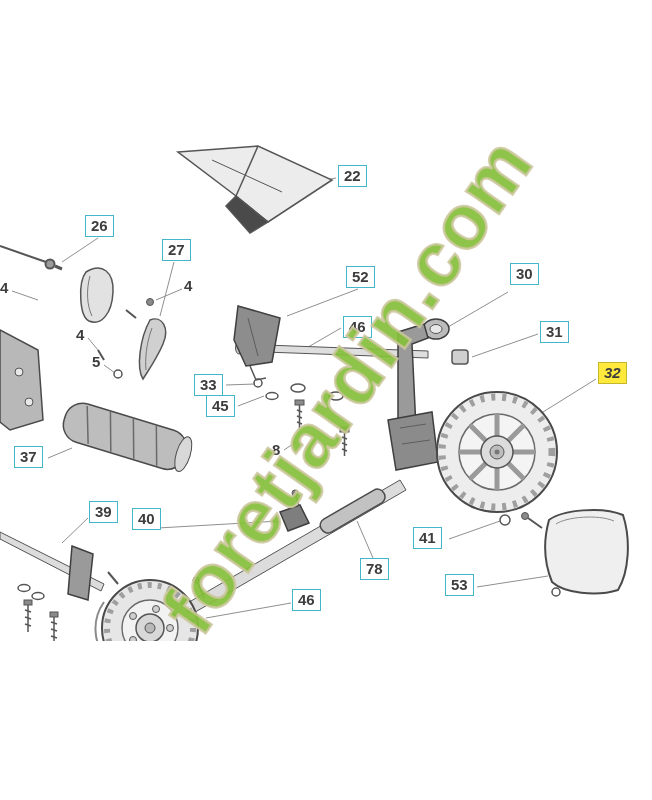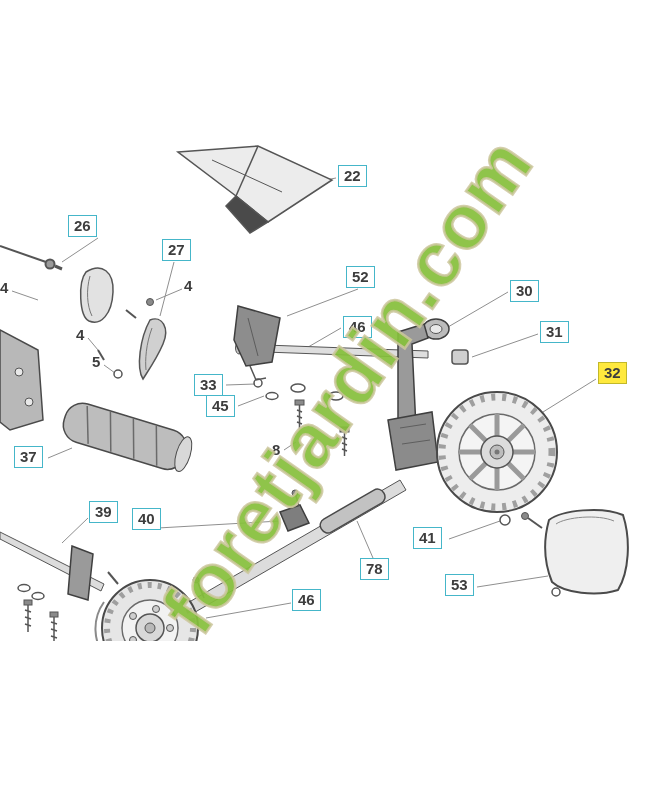--- a/index.html
+++ b/index.html
@@ -9,21 +9,21 @@
     background:#ffffff; overflow:hidden;
   }
   .stage svg { position:absolute; left:0; top:0; z-index:1; }
   .callout {
     position:absolute; z-index:3;
     border:1px solid #45b6c9; background:#ffffff;
     padding:0 5px; min-width:24px; height:22px;
     line-height:20px; text-align:center;
     font-size:15px; font-weight:bold; color:#3d3d3d;
   }
-  .callout.highlight { background:#ffe93d; border-color:#c2b82a; }
+  .callout.highlight { background:#ffe93d; border-color:#c2b82a;font-style:italic; }
   .plain {
     position:absolute; z-index:3;
     font-size:15px; font-weight:bold; color:#3d3d3d;
   }
   .watermark {
     position:absolute; left:347px; top:385px; z-index:4;
     transform:translate(-50%,-50%) rotate(-55deg);
     white-space:nowrap; pointer-events:none;
     font-size:76px; font-weight:bold; letter-spacing:2px;
     color:rgba(124,190,46,0.82);
@@ -187,25 +187,25 @@
       <rect x="50" y="612" width="8" height="5"></rect>
       <path d="M54,617 L54,644 M51,622 L57,624 M51,629 L57,631 M51,636 L57,638" fill="none" stroke-width="1.5"></path>
     </g>
 
     <path d="M0,648 L34,660 L42,702 L6,712 L0,706 Z" fill="#909090" stroke="#3f3f3f" stroke-width="1.5"></path>
     <path d="M12,680 L20,676 L28,680 L28,688 L20,692 L12,688 Z" fill="#c6c6c6" stroke="#555"></path>
     <circle cx="58" cy="656" r="5" fill="none" stroke="#555" stroke-width="1.5"></circle>
   </svg>
 
   <div class="callout" style="left:338px;top:165px">22</div>
-  <div class="callout" style="left:68px;top:215px">26</div>
+  <div class="callout" style="left:85px;top:215px">26</div>
   <div class="callout" style="left:162px;top:239px">27</div>
   <div class="callout" style="left:346px;top:266px">52</div>
   <div class="callout" style="left:343px;top:316px">46</div>
-  <div class="callout" style="left:510px;top:280px">30</div>
+  <div class="callout" style="left:510px;top:263px">30</div>
   <div class="callout" style="left:540px;top:321px">31</div>
   <div class="callout highlight" style="left:598px;top:362px">32</div>
   <div class="callout" style="left:194px;top:374px">33</div>
   <div class="callout" style="left:206px;top:395px">45</div>
   <div class="callout" style="left:14px;top:446px">37</div>
   <div class="callout" style="left:89px;top:501px">39</div>
   <div class="callout" style="left:132px;top:508px">40</div>
   <div class="callout" style="left:413px;top:527px">41</div>
   <div class="callout" style="left:360px;top:558px">78</div>
   <div class="callout" style="left:445px;top:574px">53</div>

